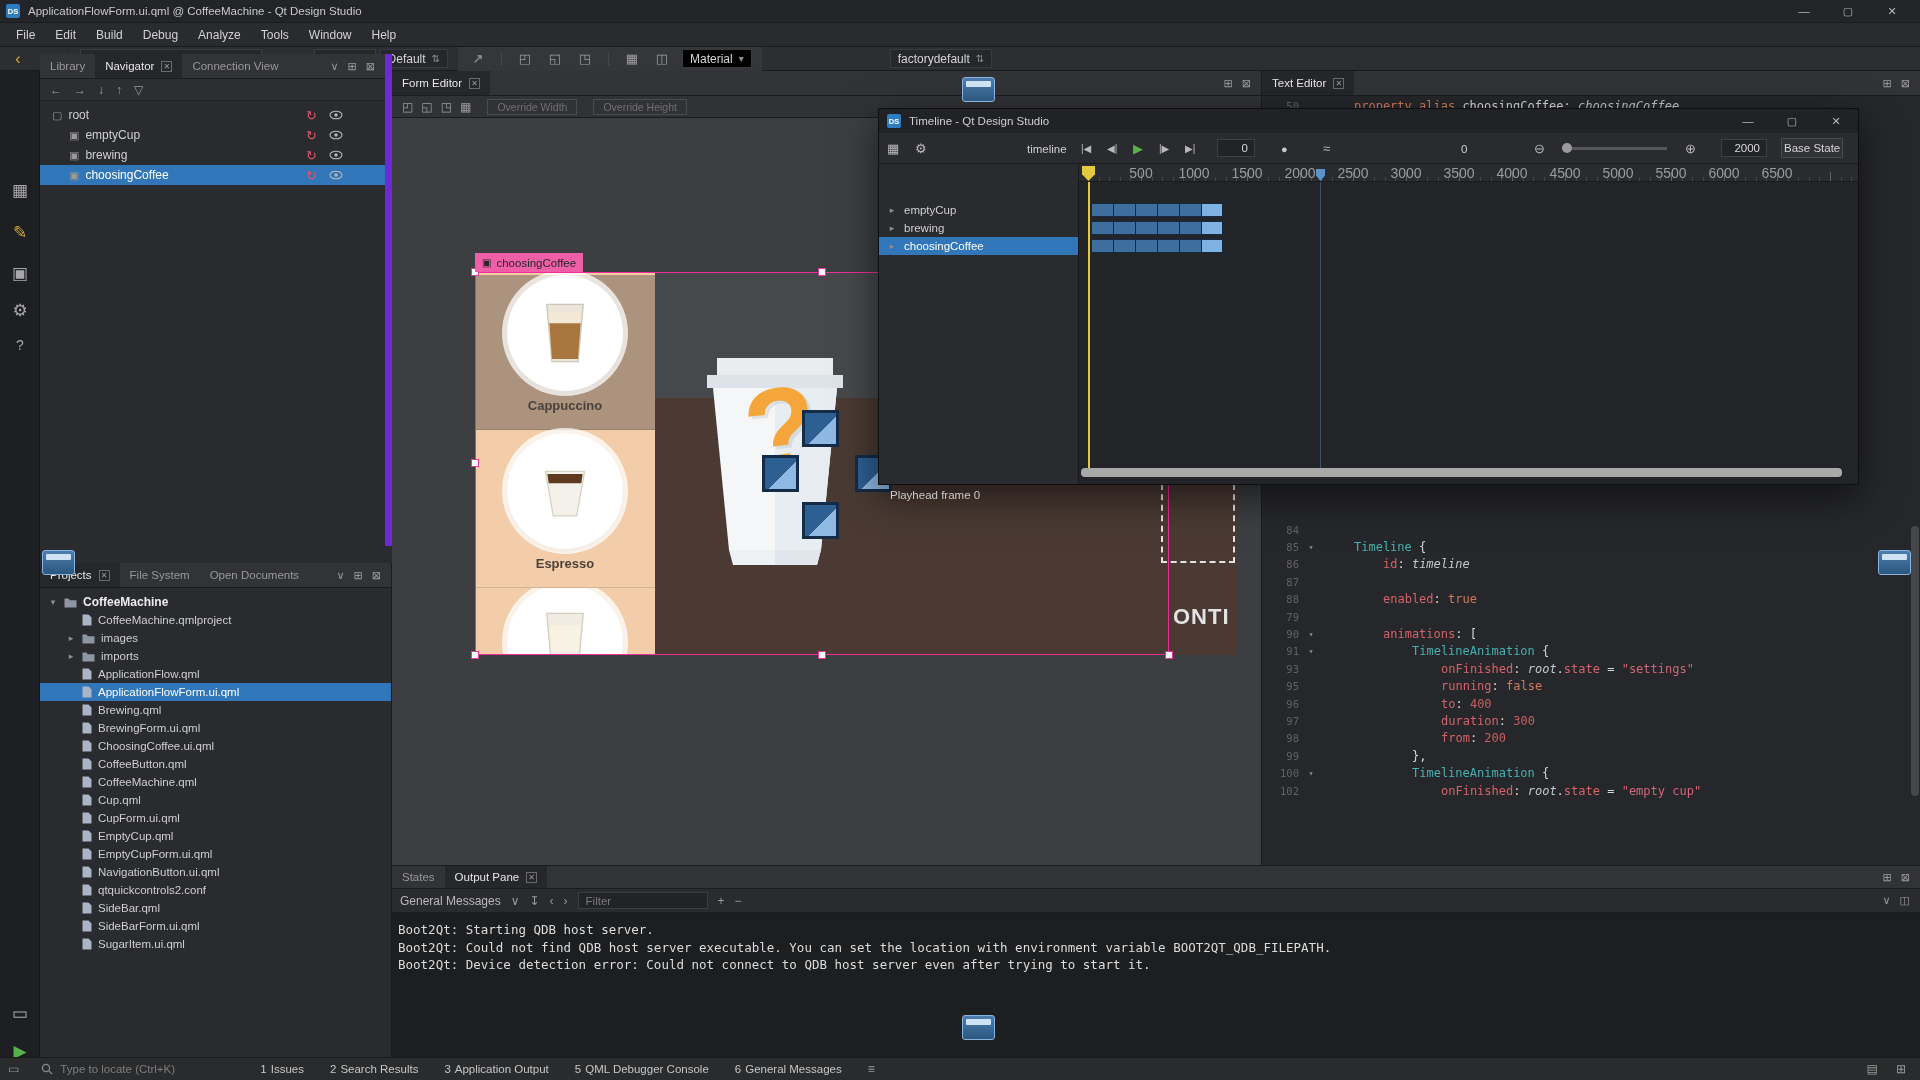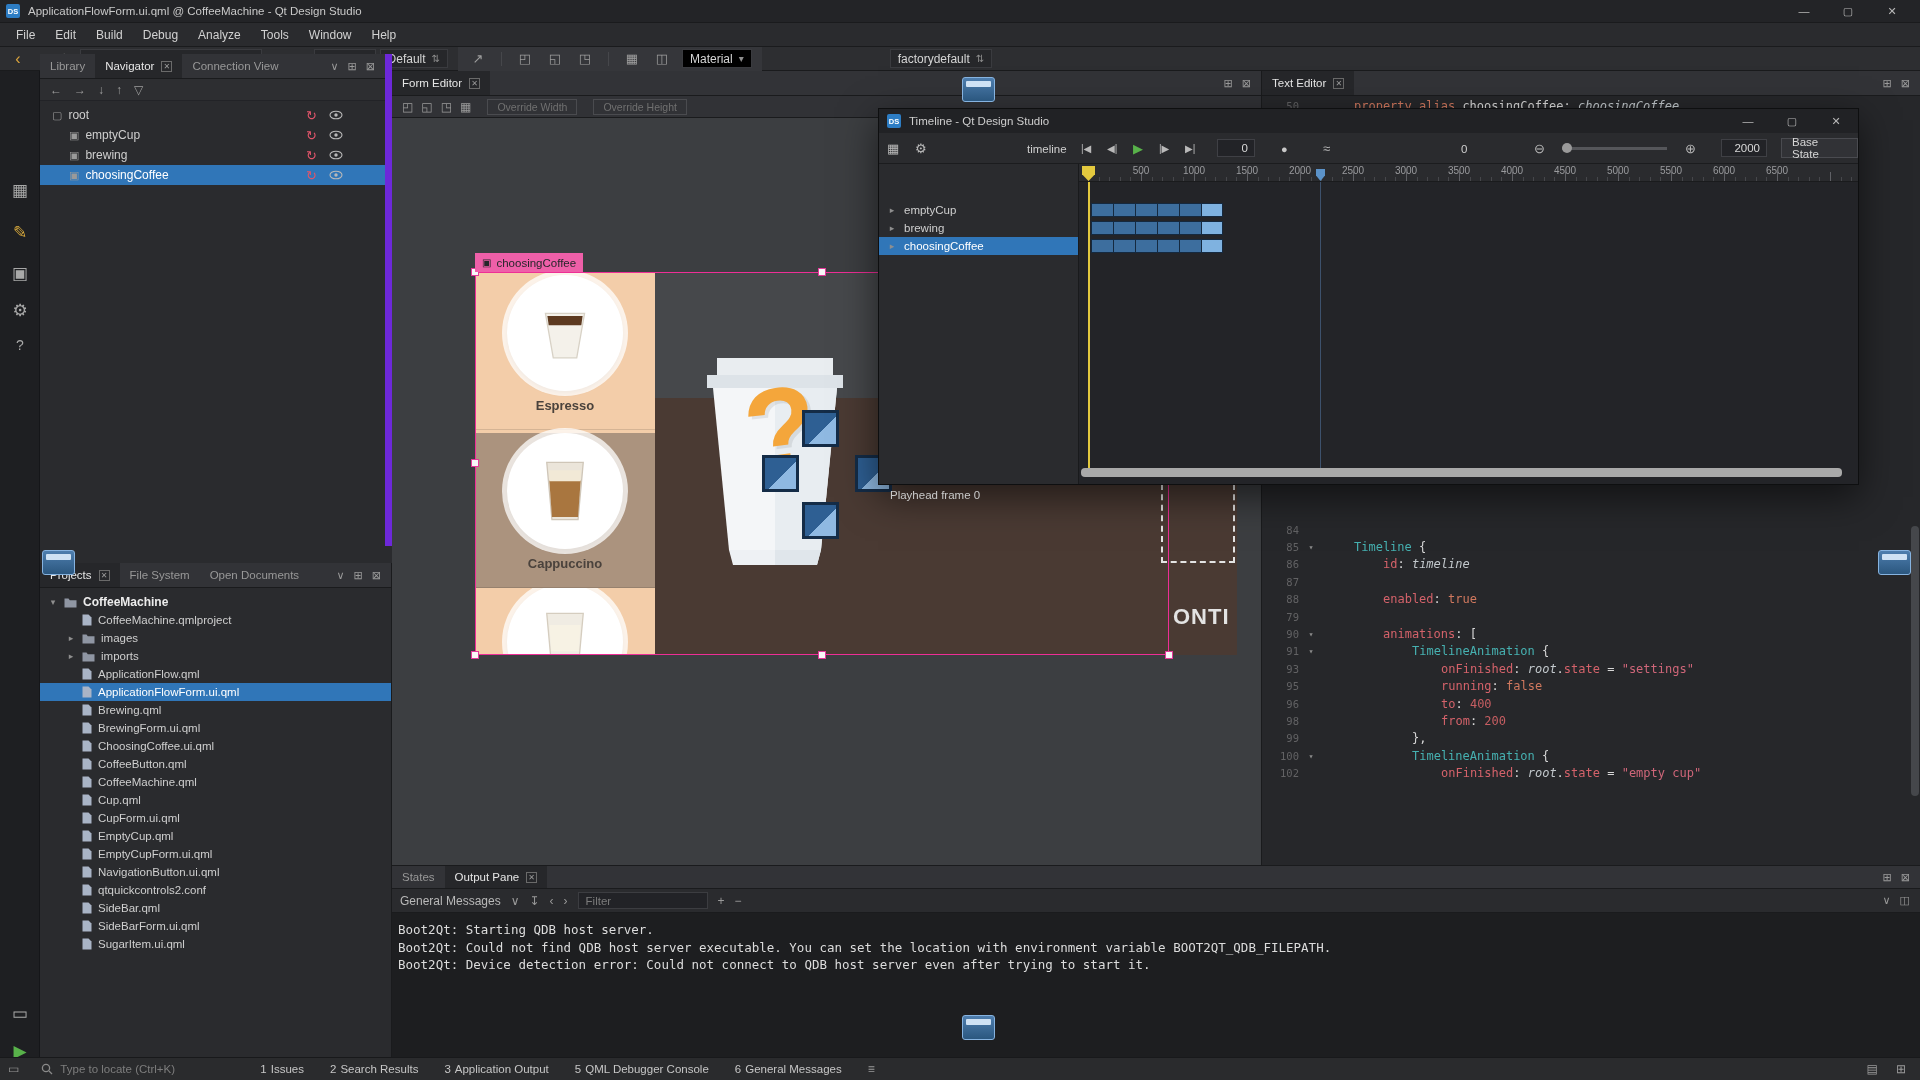--- a/index.html
+++ b/index.html
@@ -134,33 +134,33 @@
 
   
   #tl-window{position:absolute;left:878px;top:108px;width:981px;height:377px;background:#2a2b2e;
     border:1px solid #0e0f10;box-shadow:0 12px 36px rgba(0,0,0,.55);z-index:50}
   #tl-titlebar{height:24px;background:#212225;display:flex;align-items:center;gap:8px;
     padding-left:8px;font-size:11.5px;color:#cdcdcd}
   #tl-toolbar{position:absolute;top:24px;left:0;right:0;height:31px;background:#2a2b2e;border-bottom:1px solid #1b1c1e}
   .tlt{position:absolute;top:0;height:31px;display:flex;align-items:center;color:#b9b9b9;font-size:13px}
   .tl-framefield{background:#222327;border:1px solid #3f4045;height:18px;color:#d8d8d8;
     font-size:11.5px;display:flex;align-items:center;justify-content:flex-end;padding:0 6px}
-  #tl-basestate{border:1px solid #4a4b50;height:20px;padding:0 10px;font-size:11.5px;color:#d6d6d6;
+  #tl-basestate{border:1px solid #4a4b50;height:20px;padding:0 2px;font-size:11.5px;color:#d6d6d6;
     display:flex;align-items:center;background:#313236}
   #tl-body{position:absolute;top:55px;left:0;right:0;bottom:0}
   #tl-list{position:absolute;left:0;top:0;width:200px;bottom:0;background:#2a2b2e;border-right:1px solid #191a1c}
   #tl-list-rows{position:absolute;top:37px;left:0;right:0}
   .tl-trackrow{height:18px;display:flex;align-items:center;gap:7px;padding-left:8px;font-size:11.5px;color:#cfcfcf}
   .tl-trackrow.sel{background:#3076b8;color:#fff}
   #tl-area{position:absolute;left:200px;right:0;top:0;bottom:0;background:#232428}
   #tl-ruler{position:absolute;left:0;right:0;top:0;height:18px;background:#2a2b2e;border-bottom:1px solid #1a1b1d;
     background-image:repeating-linear-gradient(90deg,#606166 0 1px,transparent 1px 53px),
                      repeating-linear-gradient(90deg,#46474b 0 1px,transparent 1px 10.6px);
     background-position:9px bottom,9px bottom;background-size:100% 9px,100% 4px;background-repeat:no-repeat,no-repeat}
-  .tl-rlabel{position:absolute;top:1px;transform:translateX(-50%);font-size:10px;color:#9a9b9e}
+  .tl-rlabel{position:absolute;top:1px;transform:translateX(-50%);font-size:14px;color:#9a9b9e}
   .tl-band{position:absolute;left:9px;top:0;width:233px;height:18px;background:rgba(255,255,255,.05)}
   .tl-bar{position:absolute;left:12px;height:14px;display:flex}
   .tl-cell{width:22px;height:14px;background:#3d6e9e;border:1px solid #15293f;border-right:none}
   .tl-cell:last-child{border-right:1px solid #15293f}
   .tl-cell.light{background:#7fb2e0}
   #tl-playhead{position:absolute;left:3px;top:2px;width:13px;height:15px;background:#e3c93e;
     clip-path:polygon(0 0,100% 0,100% 55%,50% 100%,0 55%)}
   #tl-playline{position:absolute;left:9px;top:18px;width:1.5px;height:287px;background:#e3c93e}
   #tl-bluemark{position:absolute;left:237px;top:5px;width:9px;height:12px;background:#5b92c8;
     clip-path:polygon(0 0,100% 0,100% 55%,50% 100%,0 55%)}
@@ -552,38 +552,38 @@
     </div>
 </div>
 
 <div id="canvas">
   <div id="app-main">
     <div class="app-top"></div>
     <div class="app-body"></div>
   </div>
 
   <div id="sidebar-cards">
-      <div class="card card-espresso">
-        <div class="circle">
-          <svg width="54" height="60" viewBox="0 0 40 46">
-            <polygon points="5,8 35,8 29,42 11,42" fill="#f4f1ea" stroke="#d8d2c6" stroke-width="1"></polygon>
-            <polygon points="6.5,10 33.5,10 32.5,17 7.5,17" fill="#5d3a20"></polygon>
-          </svg>
-        </div>
-        <div class="card-label">Espresso</div>
-      </div>
       <div class="card card-cappuccino">
         <div class="circle">
           <svg width="54" height="60" viewBox="0 0 40 46">
             <polygon points="6,1 34,1 30,45 10,45" fill="#ebe5da" stroke="#cfc6b8" stroke-width="1"></polygon>
             <polygon points="8,15 32,15 30,43 10,43" fill="#a9763f"></polygon>
             <polygon points="7.5,7 32.5,7 31.8,15.5 8.2,15.5" fill="#f2e9d6"></polygon>
           </svg>
         </div>
         <div class="card-label">Cappuccino</div>
+      </div>
+      <div class="card card-espresso">
+        <div class="circle">
+          <svg width="54" height="60" viewBox="0 0 40 46">
+            <polygon points="5,8 35,8 29,42 11,42" fill="#f4f1ea" stroke="#d8d2c6" stroke-width="1"></polygon>
+            <polygon points="6.5,10 33.5,10 32.5,17 7.5,17" fill="#5d3a20"></polygon>
+          </svg>
+        </div>
+        <div class="card-label">Espresso</div>
       </div>
       <div class="card card-latte">
         <div class="circle">
           <svg width="54" height="60" viewBox="0 0 40 46">
             <polygon points="6,1 34,1 30,45 10,45" fill="#f0ece3" stroke="#d5cdbf" stroke-width="1"></polygon>
             <polygon points="8,10 32,10 30.5,30 9.5,30" fill="#f7f2e4"></polygon>
           </svg>
         </div>
         <div class="card-label"></div>
       </div>
@@ -645,20 +645,21 @@
         <div class="code-line"><span class="ln">85</span><span class="fold">▾</span><span class="code" style="padding-left: 36px;"><span class="c-t">Timeline</span><span class="c-w"> {</span></span></div>
         <div class="code-line"><span class="ln">86</span><span class="fold"></span><span class="code" style="padding-left: 65px;"><span class="c-p">id</span><span class="c-w">: </span><span class="c-v">timeline</span></span></div>
         <div class="code-line"><span class="ln">87</span><span class="fold"></span><span class="code" style="padding-left: 7px;"></span></div>
         <div class="code-line"><span class="ln">88</span><span class="fold"></span><span class="code" style="padding-left: 65px;"><span class="c-p">enabled</span><span class="c-w">: </span><span class="c-k">true</span></span></div>
         <div class="code-line"><span class="ln">79</span><span class="fold"></span><span class="code" style="padding-left: 7px;"></span></div>
         <div class="code-line"><span class="ln">90</span><span class="fold">▾</span><span class="code" style="padding-left: 65px;"><span class="c-p">animations</span><span class="c-w">: [</span></span></div>
         <div class="code-line"><span class="ln">91</span><span class="fold">▾</span><span class="code" style="padding-left: 94px;"><span class="c-t">TimelineAnimation</span><span class="c-w"> {</span></span></div>
         <div class="code-line"><span class="ln">93</span><span class="fold"></span><span class="code" style="padding-left: 123px;"><span class="c-p">onFinished</span><span class="c-w">: </span><span class="c-v">root</span><span class="c-w">.</span><span class="c-p">state</span><span class="c-w"> = </span><span class="c-s">"settings"</span></span></div>
         <div class="code-line"><span class="ln">95</span><span class="fold"></span><span class="code" style="padding-left: 123px;"><span class="c-p">running</span><span class="c-w">: </span><span class="c-k">false</span></span></div>
         <div class="code-line"><span class="ln">96</span><span class="fold"></span><span class="code" style="padding-left: 123px;"><span class="c-p">to</span><span class="c-w">: </span><span class="c-n">400</span></span></div>
+        <div class="code-line"><span class="ln">97</span><span class="fold"></span><span class="code" style="padding-left: 123px;"><span class="c-p">duration</span><span class="c-w">: </span><span class="c-n">300</span></span></div>
         <div class="code-line"><span class="ln">98</span><span class="fold"></span><span class="code" style="padding-left: 123px;"><span class="c-p">from</span><span class="c-w">: </span><span class="c-n">200</span></span></div>
         <div class="code-line"><span class="ln">99</span><span class="fold"></span><span class="code" style="padding-left: 94px;"><span class="c-w">},</span></span></div>
         <div class="code-line"><span class="ln">100</span><span class="fold">▾</span><span class="code" style="padding-left: 94px;"><span class="c-t">TimelineAnimation</span><span class="c-w"> {</span></span></div>
         <div class="code-line"><span class="ln">102</span><span class="fold"></span><span class="code" style="padding-left: 123px;"><span class="c-p">onFinished</span><span class="c-w">: </span><span class="c-v">root</span><span class="c-w">.</span><span class="c-p">state</span><span class="c-w"> = </span><span class="c-s">"empty cup"</span></span></div>
       </div>
     <div id="te-scroll"></div>
   </div>
 </div>
 
 <div id="output-pane">

